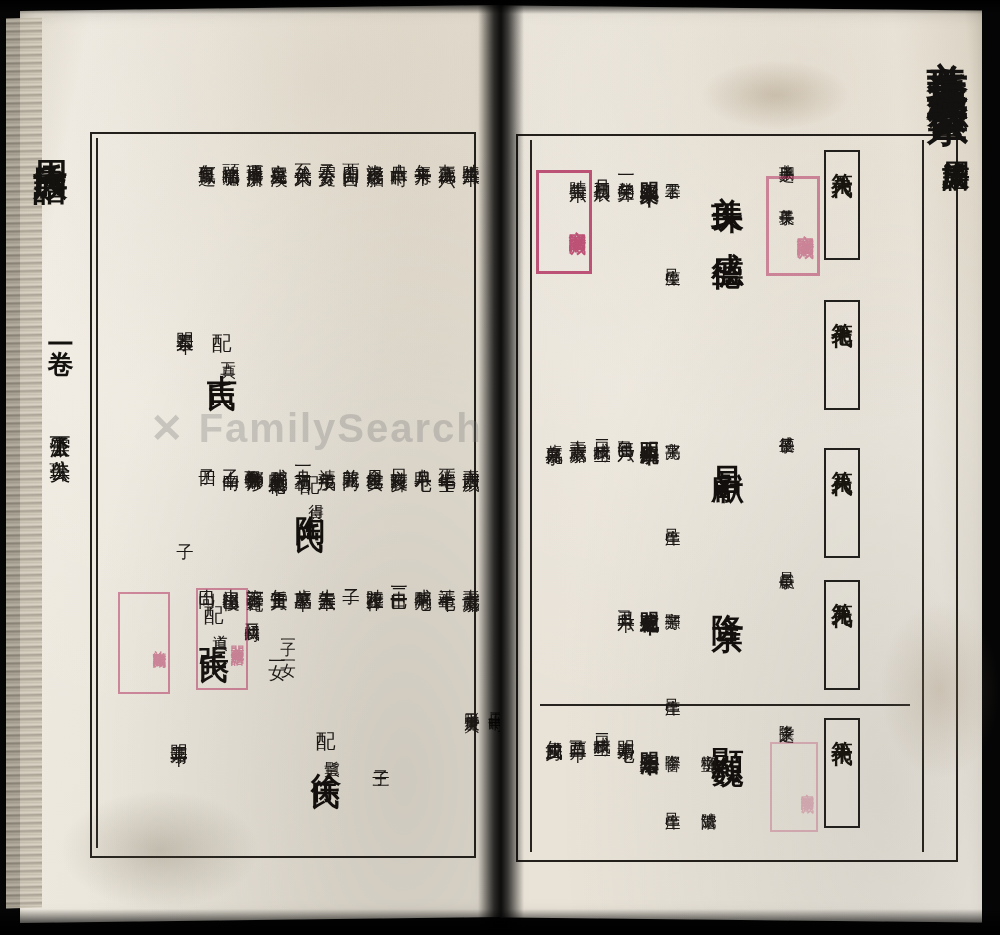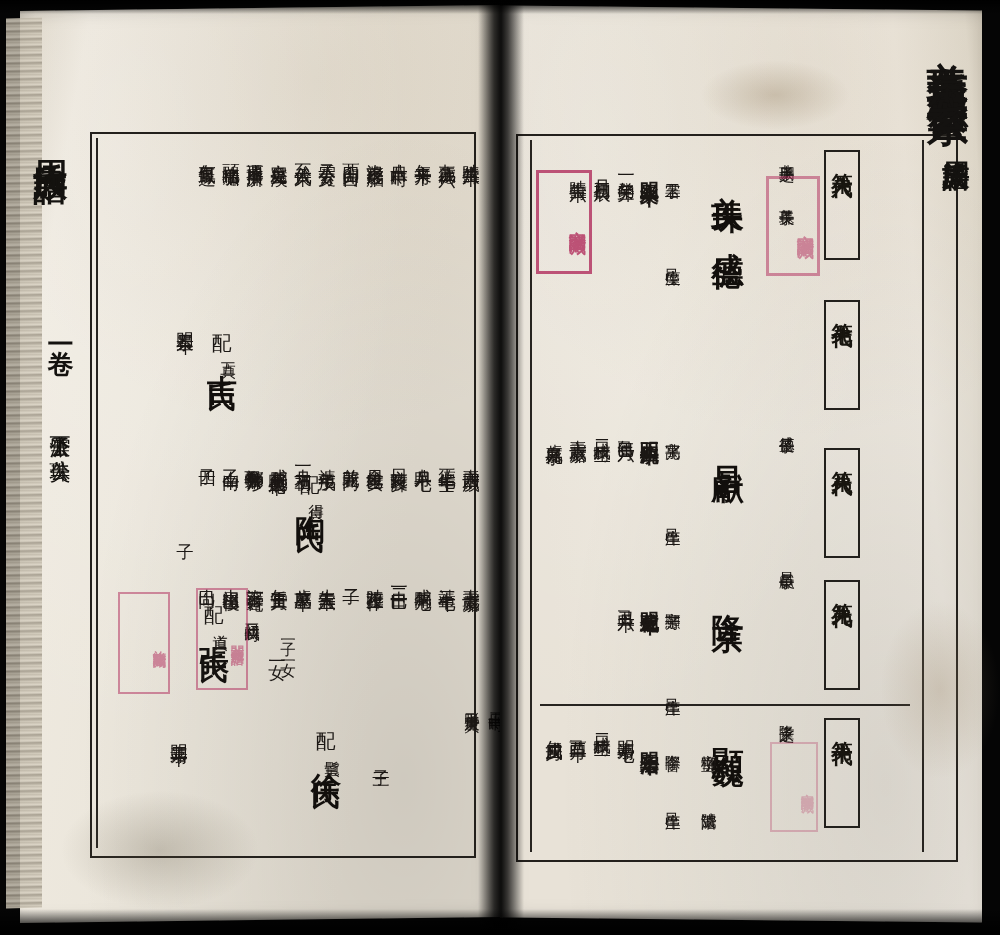--- a/index.html
+++ b/index.html
@@ -359,20 +359,24 @@
     <div class="body-col" style="left:544px; top:726px; height:130px;">年戍戍四月</div>
 
     <div class="sidetitle" style="left:938px; top:140px; height:150px; font-size:27px;">周氏族譜</div>
 
     <div class="seal" style="left:536px; top:170px; width:46px; height:92px;">家譜閣藏</div>
     <div class="seal faint" style="left:766px; top:176px; width:44px; height:88px;">家譜閣藏</div>
     <div class="seal faint tiny" style="left:118px; top:592px; width:44px; height:92px;">族譜藏閣</div>
     <div class="seal faint tiny" style="left:196px; top:588px; width:44px; height:92px;">閣藏族譜</div>
     <div class="seal faint tiny" style="left:770px; top:742px; width:40px; height:80px; opacity:.28;">家譜閣藏</div>
 
+    <div class="watermark">
+      <span class="wm-mark">✕</span>
+      <span>FamilySearch</span>
+    </div>
 
     <div class="stain" style="left:700px; top:60px; width:150px; height:70px; background:radial-gradient(ellipse, rgba(150,130,100,.35), rgba(0,0,0,0) 70%);"></div>
     <div class="stain" style="left:880px; top:600px; width:120px; height:180px; background:radial-gradient(ellipse, rgba(150,130,100,.28), rgba(0,0,0,0) 70%);"></div>
     <div class="stain" style="left:60px; top:790px; width:200px; height:120px; background:radial-gradient(ellipse, rgba(90,80,60,.25), rgba(0,0,0,0) 70%);"></div>
 
     <div class="gutter"></div>
     <div class="edge-dark-top"></div>
     <div class="edge-dark-bottom"></div>
   </div>
 </div>

